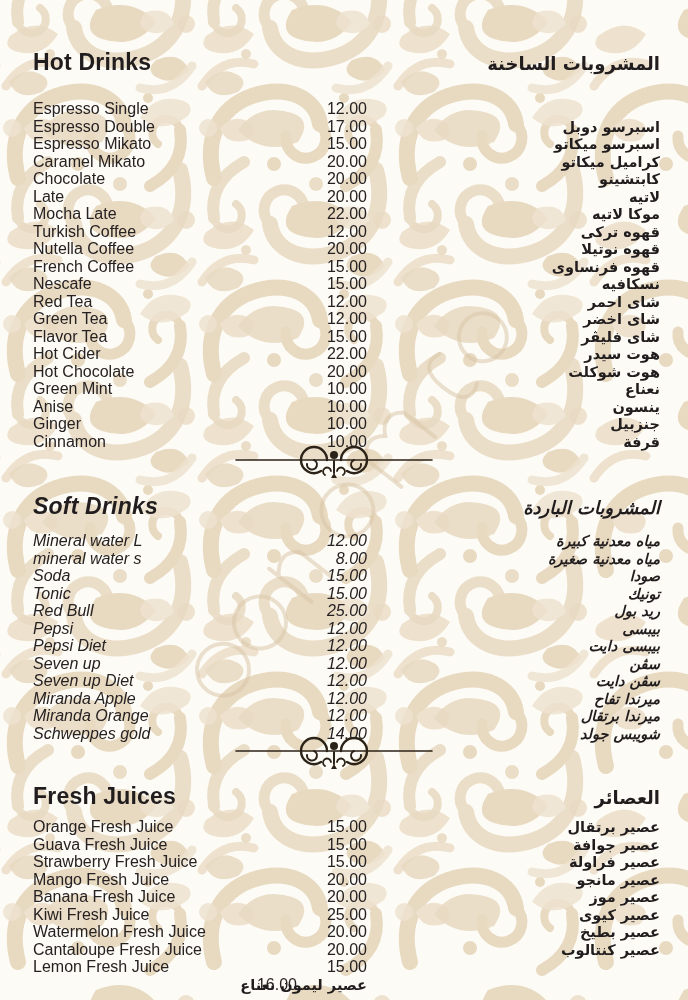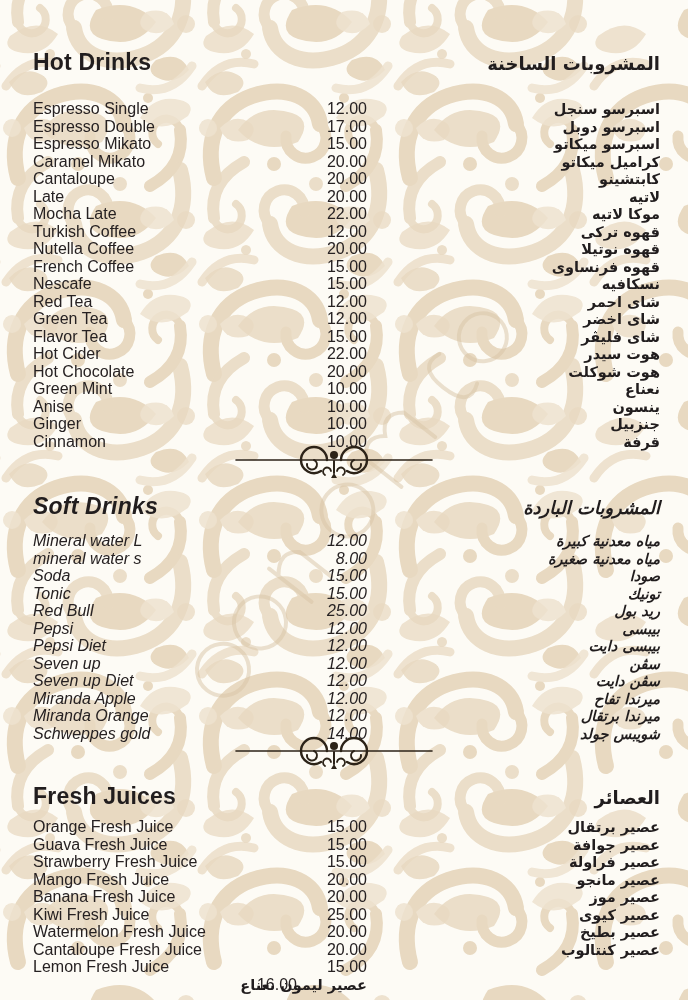--- a/index.html
+++ b/index.html
@@ -89,39 +89,38 @@
 
     <section class="menu-section sec-hot" style="top:26px;">
       <div class="sec-head">
         <h2 class="sec-title-en">Hot Drinks</h2>
         <h3 class="sec-title-ar" dir="rtl">المشروبات الساخنة</h3>
       </div>
       <div class="rows">
           <div class="menu-row">
             <span class="item-en">Espresso Single</span>
             <span class="item-price">12.00</span>
-            <span class="item-ar" dir="rtl">اسبرسو سنجل</span>
           </div>
           <div class="menu-row">
             <span class="item-en">Espresso Double</span>
             <span class="item-price">17.00</span>
             <span class="item-ar" dir="rtl">اسبرسو دوبل</span>
           </div>
           <div class="menu-row">
             <span class="item-en">Espresso Mikato</span>
             <span class="item-price">15.00</span>
             <span class="item-ar" dir="rtl">اسبرسو ميكاتو</span>
           </div>
           <div class="menu-row">
             <span class="item-en">Caramel Mikato</span>
             <span class="item-price">20.00</span>
             <span class="item-ar" dir="rtl">كراميل ميكاتو</span>
           </div>
           <div class="menu-row">
-            <span class="item-en">Cantaloupe</span>
+            <span class="item-en">Chocolate</span>
             <span class="item-price">20.00</span>
             <span class="item-ar" dir="rtl">كابتشينو</span>
           </div>
           <div class="menu-row">
             <span class="item-en">Late</span>
             <span class="item-price">20.00</span>
             <span class="item-ar" dir="rtl">لاتيه</span>
           </div>
           <div class="menu-row">
             <span class="item-en">Mocha Late</span>

